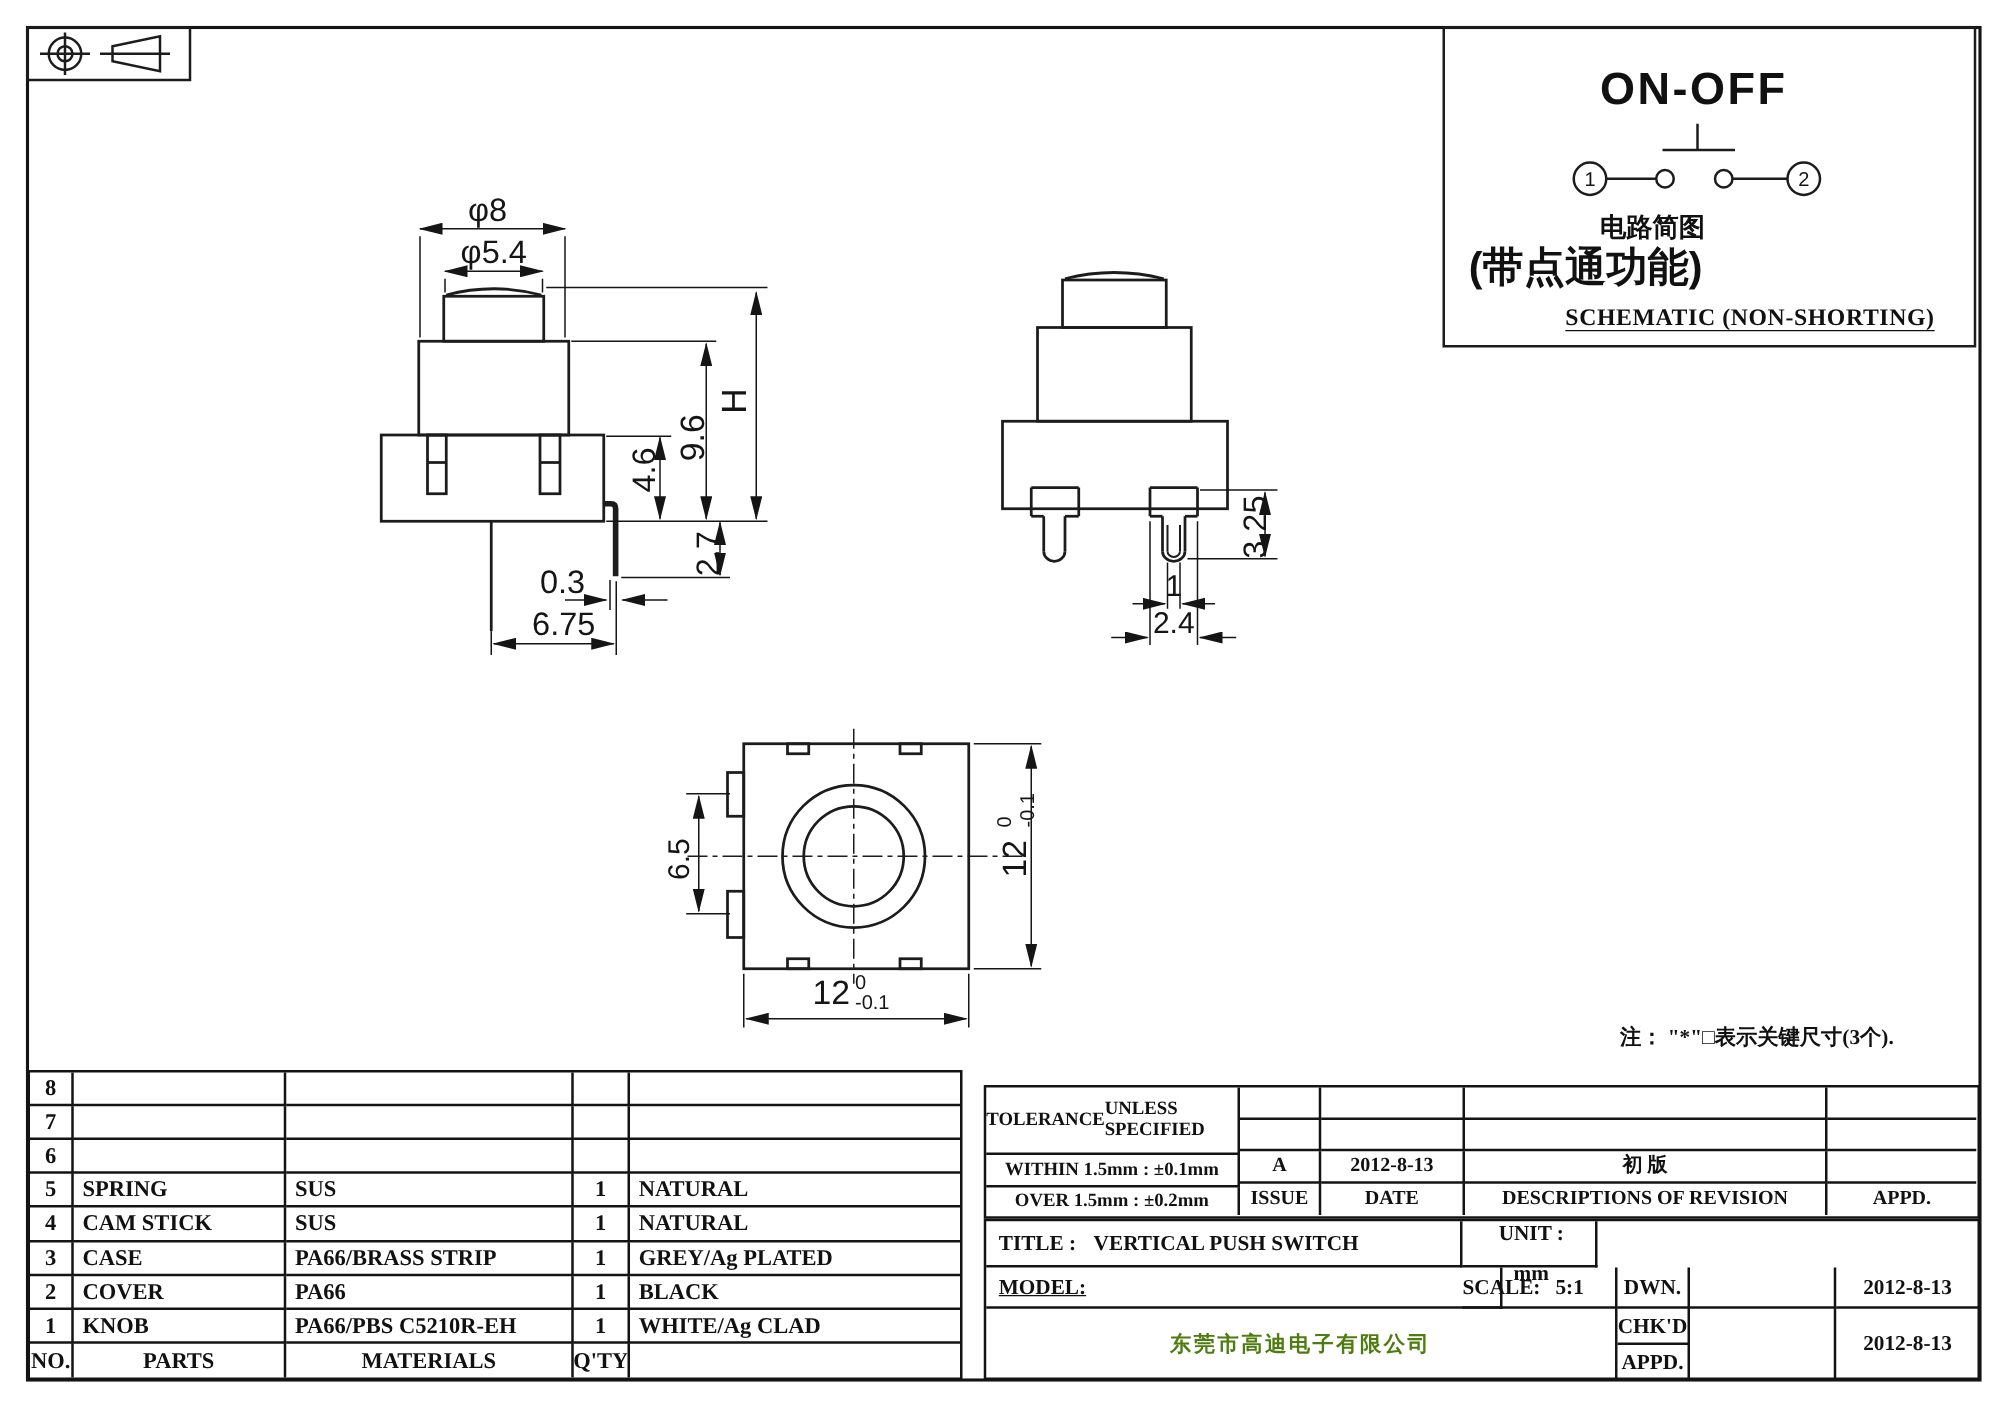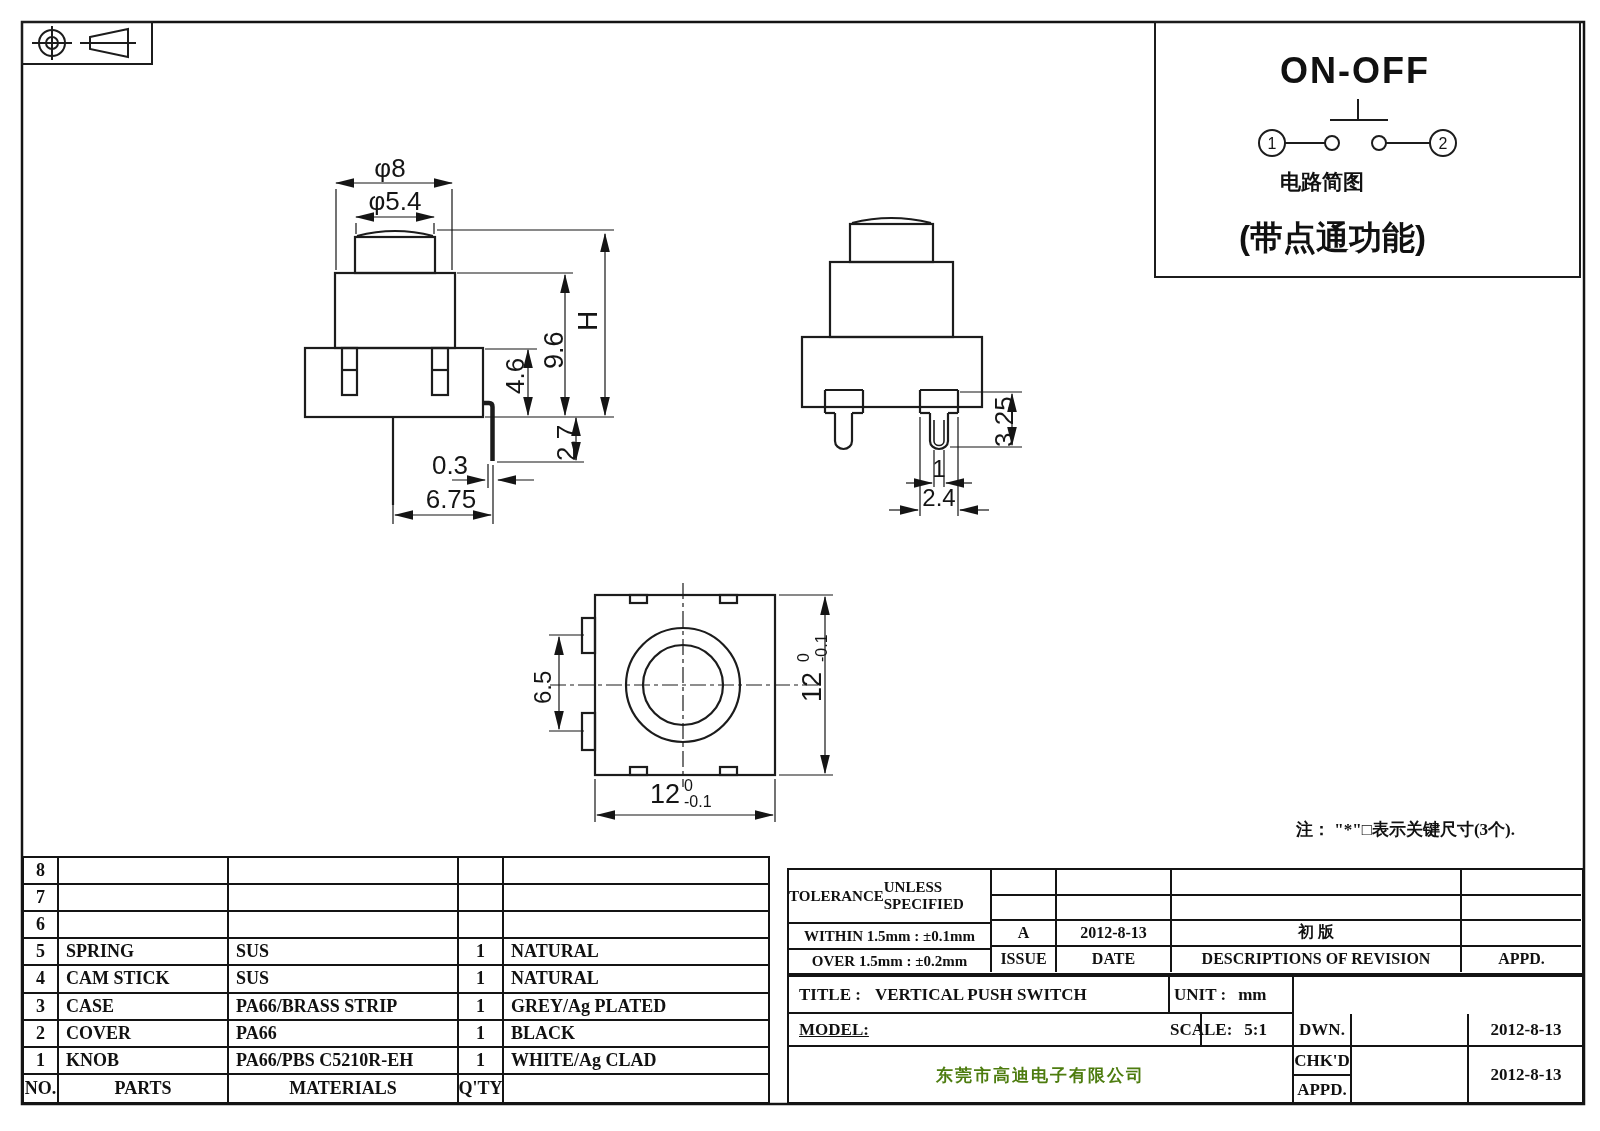--- a/index.html
+++ b/index.html
@@ -3,21 +3,21 @@
 <meta charset="utf-8">
 <style>
   html,body{margin:0;padding:0;background:#fff;}
   #sheet{position:relative;width:1600px;height:1131px;background:#fff;overflow:hidden;
          font-family:"Liberation Serif",serif;color:#111;}
   svg text{font-family:"Liberation Sans",sans-serif;fill:#151515;}
   .abs{position:absolute;}
   
   .onoff{left:1240px;top:50px;width:230px;text-align:center;font:bold 36px "Liberation Sans",sans-serif;letter-spacing:2px;}
   .cn1{left:1280px;top:168px;width:160px;text-align:left;font:bold 21px "Liberation Sans",sans-serif;}
-  .cn2{left:1175px;top:192px;width:315px;text-align:center;font:600 33px "Liberation Sans",sans-serif;margin-top:24px;}
+  .cn2{left:1175px;top:192px;width:315px;font:600 33px "Liberation Sans",sans-serif;}
   .schem-en{left:1235px;top:244px;width:330px;text-align:center;font:bold 19px "Liberation Serif",serif;
             text-decoration:underline;text-underline-offset:4px;letter-spacing:.5px;white-space:nowrap;}
   .note{left:1296px;top:818px;width:290px;font:bold 17px "Liberation Serif",serif;white-space:nowrap;}
   
   .pt{left:22px;top:856px;width:748px;height:248px;display:grid;
       grid-template-columns:35px 170px 230px 45px 1fr;grid-template-rows:repeat(9,1fr);
       border:2.5px solid #141414;box-sizing:border-box;}
   .pt>div{border-right:2px solid #141414;border-bottom:2px solid #141414;
       font:bold 18px "Liberation Serif",serif;display:flex;align-items:center;
       padding-left:7px;white-space:nowrap;overflow:hidden;box-sizing:border-box;}
@@ -219,20 +219,21 @@
     <g transform="translate(812,702) rotate(-90)">
       <text x="0" y="9" font-size="27">12</text>
       <text x="40" y="-3" font-size="16">0</text>
       <text x="40" y="15" font-size="16">-0.1</text>
     </g>
   </svg>
 
   <div class="abs onoff">ON-OFF</div>
   <div class="abs cn1">电路简图</div>
   <div class="abs cn2">(带点通功能)</div>
+  <div class="abs schem-en">SCHEMATIC (NON-SHORTING)</div>
 
   <div class="abs note">注： "*"□表示关键尺寸(3个).</div>
 
   <div class="abs pt">
     <div class="c">8</div>
     <div></div>
     <div></div>
     <div class="c"></div>
     <div></div>
 
@@ -310,21 +311,21 @@
       <div>DESCRIPTIONS OF REVISION</div>
       <div>APPD.</div>
     </div>
   </div>
 
   <div class="abs tb">
     <div class="cell br bb" style="left:0;top:0;width:381px;height:37px;padding-left:10px;gap:14px;">
       <span>TITLE :</span>
       <span>VERTICAL PUSH SWITCH</span>
     </div>
-    <div class="cell br bb" style="left:381px;top:0;width:124px;height:37px;padding-left:4px;gap:12px;">
+    <div class="cell br bb" style="left:381px;top:0;width:108px;height:37px;padding-left:4px;gap:12px;flex-direction:column;">
       <span>UNIT :</span>
       <span>mm</span>
     </div>
 
     <div class="cell br bb" style="left:0;top:37px;width:413px;height:33px;padding-left:10px;text-decoration:underline;">MODEL:</div>
     <div class="cell br bb" style="left:381px;top:37px;width:124px;height:33px;gap:12px;">
       <span>SCALE:</span>
       <span>5:1</span>
     </div>
 

